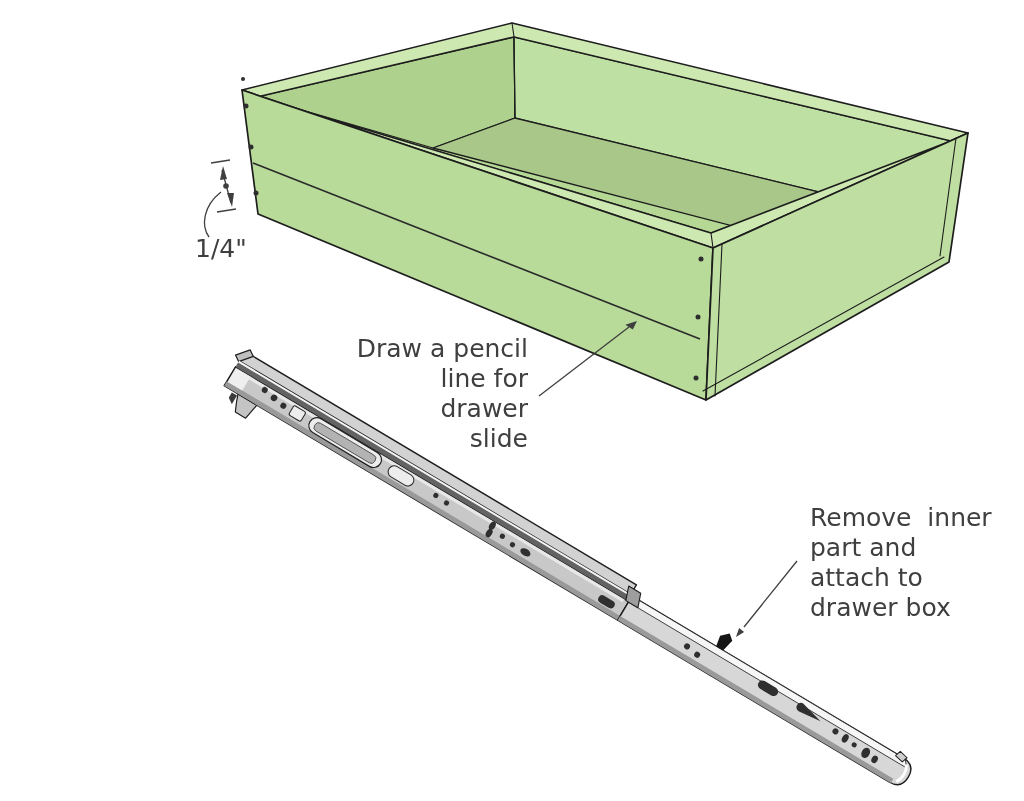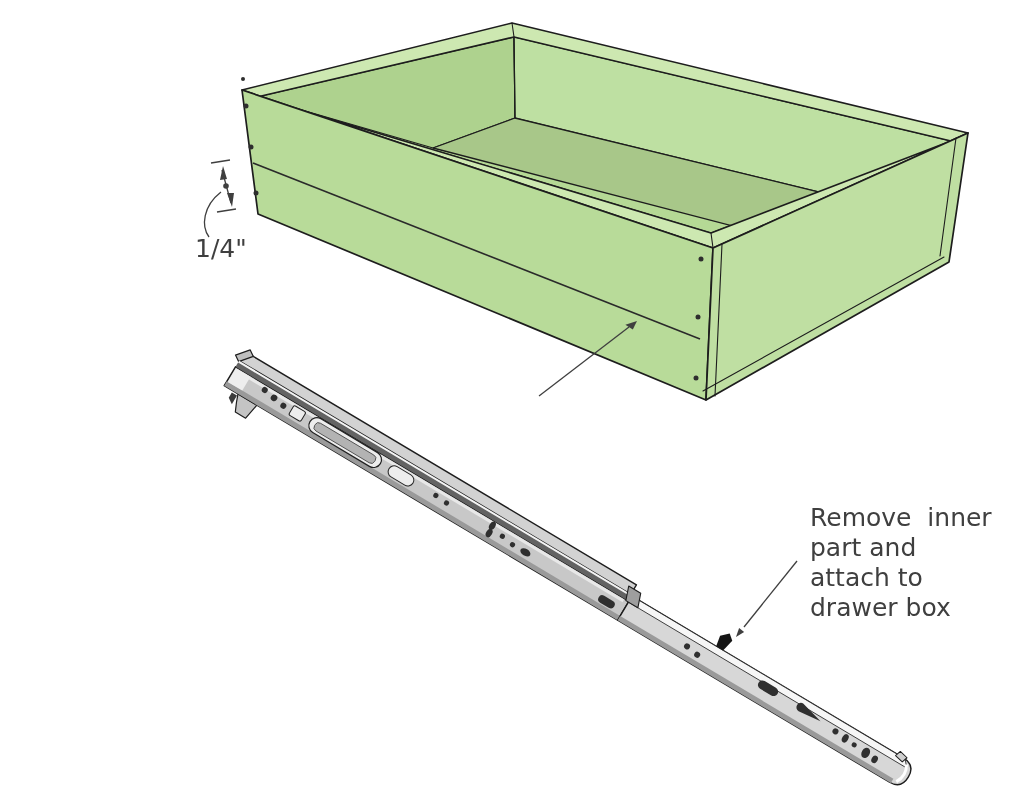--- a/index.html
+++ b/index.html
@@ -136,20 +136,24 @@
       <line class="leader" x1="211" y1="163" x2="230" y2="160" stroke-width="1.4"></line>
       <line class="leader" x1="217" y1="212" x2="236" y2="209" stroke-width="1.4"></line>
       <line class="leader" x1="222" y1="170" x2="231" y2="203" stroke-width="1"></line>
       <polygon class="arrowhead" points="223,166 220,180 227,179"></polygon>
       <polygon class="arrowhead" points="232,207 227,193 234,193"></polygon>
       <circle cx="226" cy="186" r="2.8" fill="#3f3f3f"></circle>
       <path class="leader" d="M209,237 C201,226 203,206 221,192"></path>
     </g>
   </svg>
 
+  <div class="note note-right" style="left:298px;top:334px;width:230px;">Draw a pencil
+line for
+drawer
+slide</div>
 
   <div class="note" style="left:797px;top:503px;width:220px;margin-left:13px;">Remove  inner
 part and
 attach to
 drawer box</div>
 
   <div class="note dim" style="left:195px;top:234px;">1/4"</div>
 </div>
 
 </body></html>

